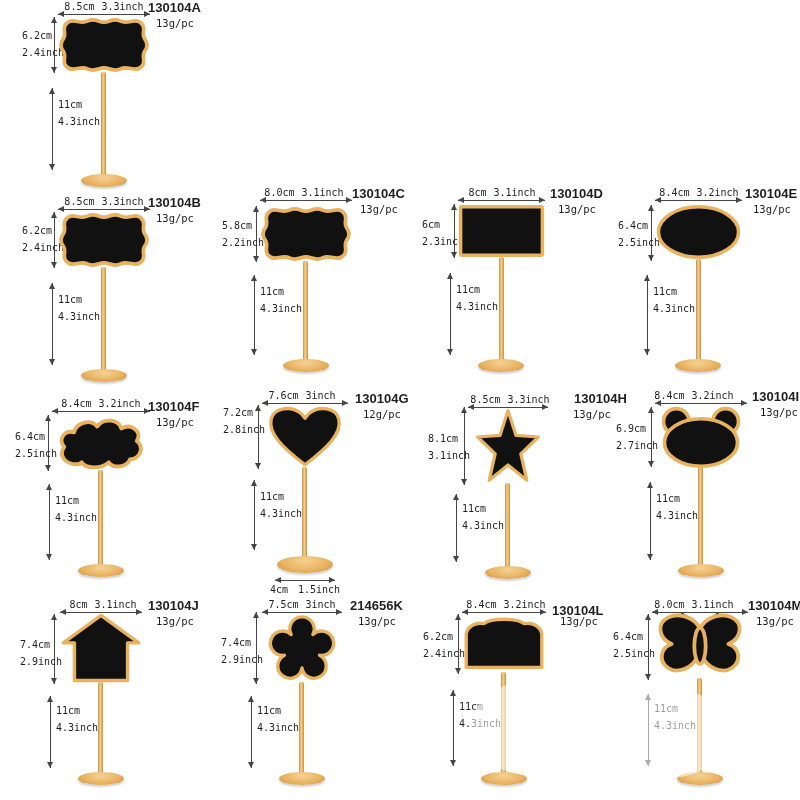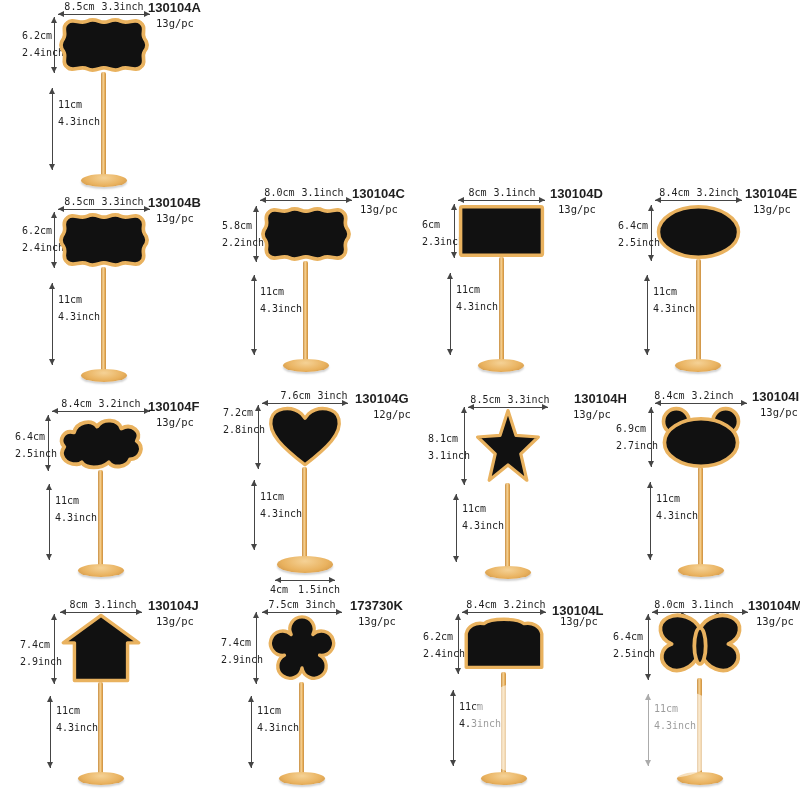--- a/index.html
+++ b/index.html
@@ -198,27 +198,27 @@
     </svg>
     <div class="varrow" style="left:34px;top:94px;height:76px"></div>
     <div class="dim vlabels" style="left:40px;top:102px">
       <div>11cm</div>
       <div>4.3inch</div>
     </div>
     <div class="base" style="left:63px;top:174px"></div>
   </div>
 
   <div class="item" style="left:220px;top:390px">
-    <div class="dim wdim" style="left:42px;top:0px;width:104px">
+    <div class="dim wdim" style="left:30px;top:0px;width:104px">
       <span>7.6cm</span>
       <span>3inch</span>
     </div>
     <div class="harrow" style="left:42px;top:13px;width:86px"></div>
     <div class="code" style="left:135px;top:2px">130104G</div>
-    <div class="dim weight" style="left:153px;top:18px">12g/pc</div>
+    <div class="dim weight" style="left:143px;top:18px">12g/pc</div>
     <div class="varrow" style="left:38px;top:15px;height:64px"></div>
     <div class="dim vlabels" style="left:3px;top:14px">
       <div>7.2cm</div>
       <div>2.8inch</div>
     </div>
     <div class="stick" style="left:82px;top:77px;height:93px"></div>
     <svg class="board" style="left:42px;top:13px" width="86" height="66" viewBox="0 0 100 78">
       <path class="frame" d="M50,73 C24,53 6,36 10,19 C13,6 33,2 46,13 L50,18 L54,13 C67,2 87,6 90,19 C94,36 76,53 50,73 Z"></path>
     </svg>
     <div class="varrow" style="left:34px;top:90px;height:70px"></div>
@@ -310,21 +310,21 @@
     </div>
     <div class="base" style="left:58px;top:174px"></div>
   </div>
 
   <div class="item" style="left:218px;top:598px">
     <div class="dim wdim" style="left:34px;top:1px;width:100px">
       <span>7.5cm</span>
       <span>3inch</span>
     </div>
     <div class="harrow" style="left:44px;top:14px;width:80px"></div>
-    <div class="code" style="left:132px;top:1px">173730K</div>
+    <div class="code" style="left:132px;top:1px">214656K</div>
     <div class="dim weight" style="left:140px;top:17px">13g/pc</div>
     <div class="varrow" style="left:38px;top:14px;height:72px"></div>
     <div class="dim vlabels" style="left:3px;top:36px">
       <div>7.4cm</div>
       <div>2.9inch</div>
     </div>
     <div class="stick" style="left:81px;top:84px;height:96px"></div>
     <svg class="board" style="left:42px;top:12px" width="84" height="74" viewBox="0 0 100 78">
       <path class="frame" d="M37.1,24.2 A14.5,14.5 0 1 1 62.9,24.2 A14.5,14.5 0 1 1 70.9,48.8 A14.5,14.5 0 1 1 50,64 A14.5,14.5 0 1 1 29.1,48.8 A14.5,14.5 0 1 1 37.1,24.2 Z"></path>
     </svg>

